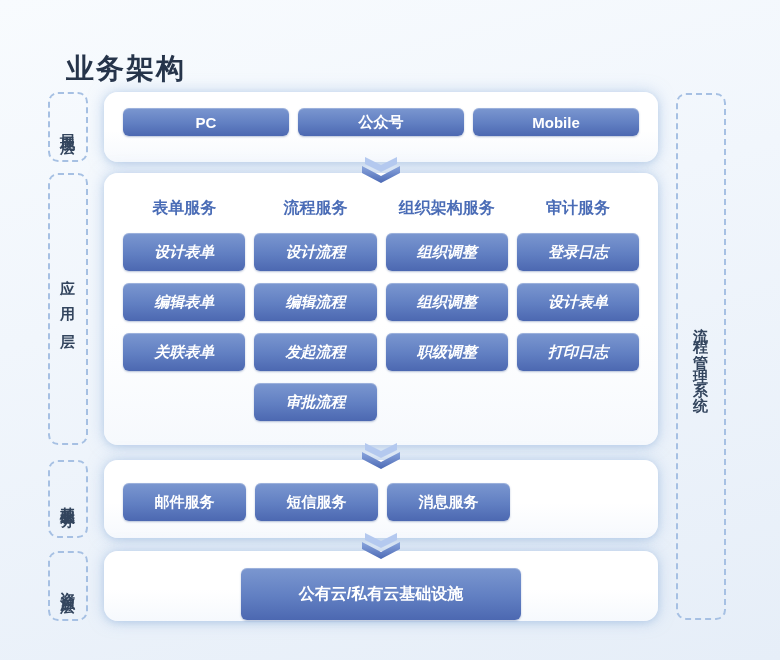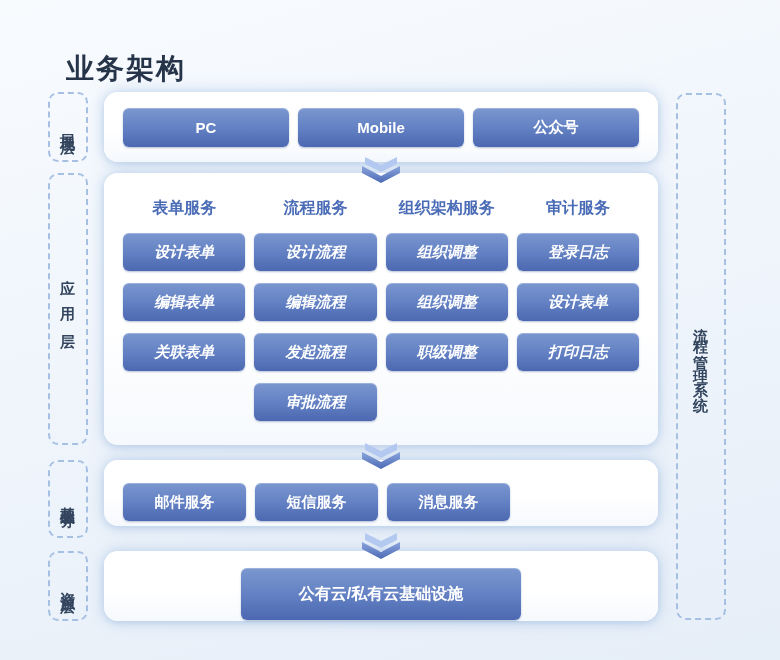--- a/index.html
+++ b/index.html
@@ -28,31 +28,31 @@
   .right-panel{left:676px;top:93px;width:50px;height:527px;font-size:15px;}
   
   .card{
     position:absolute;left:104px;width:554px;box-sizing:border-box;
     background:linear-gradient(180deg,#ffffff 55%,#f6f9fd 100%);
     border-radius:14px;
     box-shadow:0 0 16px rgba(152,183,222,.55), 0 2px 6px rgba(152,183,222,.35);
   }
   .card-presentation{top:92px;height:70px;display:flex;gap:9px;padding:16px 19px 15px;}
   .card-application{top:173px;height:272px;display:flex;gap:9px;padding:25px 19px 0;}
-  .card-base{top:460px;height:66px;display:flex;gap:9px;padding:23px 19px;}
+  .card-base{top:460px;height:78px;display:flex;gap:9px;padding:23px 19px;}
   .card-resource{top:551px;height:70px;display:flex;justify-content:center;align-items:flex-start;padding-top:17px;}
   
   .btn{
     background:linear-gradient(180deg,#7b97d0 0%,#617fc2 55%,#4c68b1 100%);
     border-radius:6px;color:#ffffff;font-size:15px;font-weight:600;
     display:flex;align-items:center;justify-content:center;
     box-shadow:inset 0 1px 0 rgba(255,255,255,.25), 0 1px 2px rgba(50,80,140,.35);
     white-space:nowrap;
   }
-  .card-presentation .btn{flex:1;height:39px;}
+  .card-presentation .btn{flex:1;height:28px;}
   .col{width:123px;display:flex;flex-direction:column;}
   .col-header{
     text-align:center;color:#4a6cb6;font-weight:700;font-size:16px;
     line-height:19px;margin-bottom:16px;white-space:nowrap;
   }
   .col .btn{height:38px;margin-bottom:12px;font-style:italic;}
   .card-base .btn{width:123px;height:38px;}
   .btn-wide{width:280px;height:52px;font-size:16px;}
   .arrow{position:absolute;left:359px;width:44px;height:26px;z-index:5;}
   .arrow-1{top:157px}.arrow-2{top:443px}.arrow-3{top:533px}
@@ -81,22 +81,22 @@
   </div>
   <div class="side-label lbl-base">
     <span class="vtext sp2">基础服务</span>
   </div>
   <div class="side-label lbl-resource">
     <span class="vtext sp4">资源层</span>
   </div>
 
   <div class="card card-presentation">
     <div class="btn">PC</div>
+    <div class="btn">公众号</div>
     <div class="btn">Mobile</div>
-    <div class="btn">公众号</div>
   </div>
 
   <div class="card card-application">
     <div class="col">
       <div class="col-header">表单服务</div>
       <div class="btn">设计表单</div>
       <div class="btn">编辑表单</div>
       <div class="btn">关联表单</div>
     </div>
     <div class="col">

